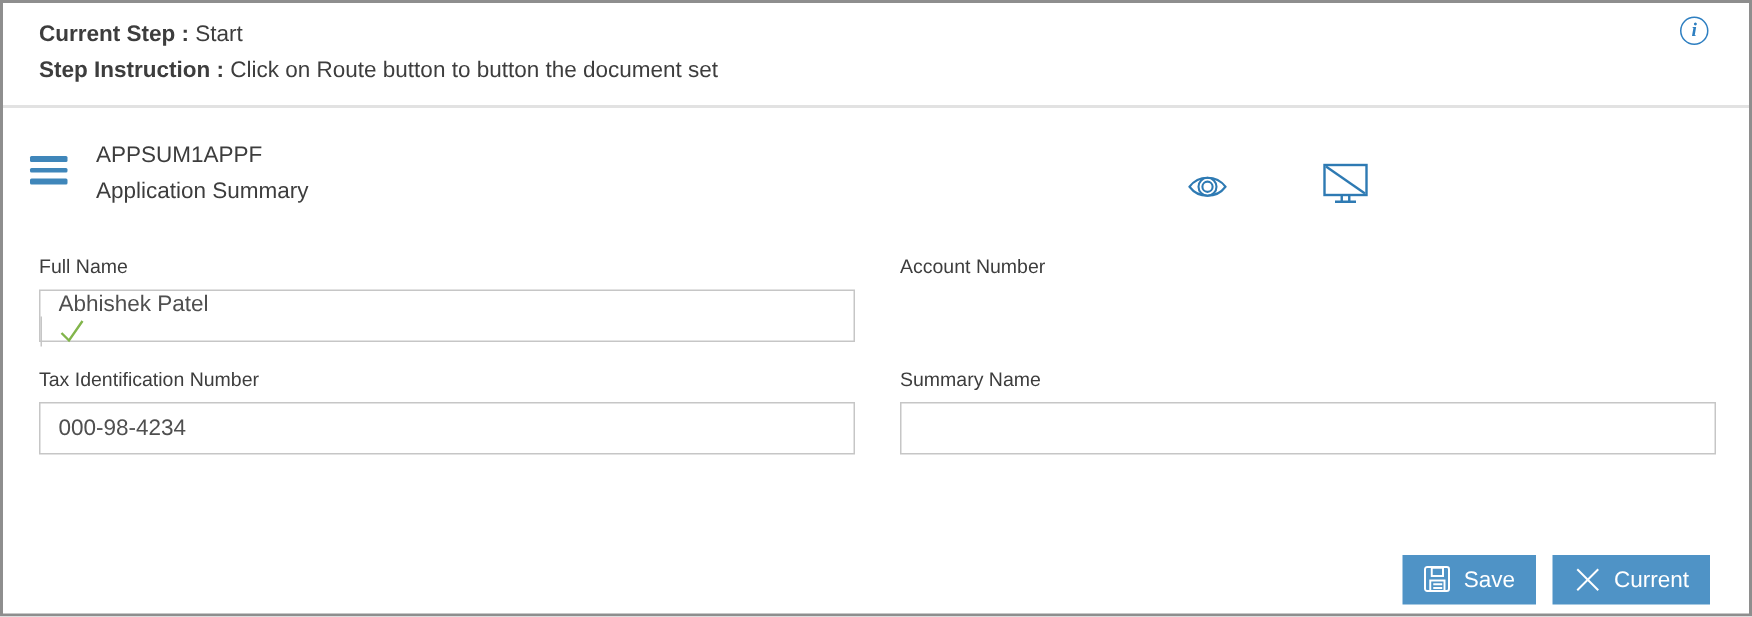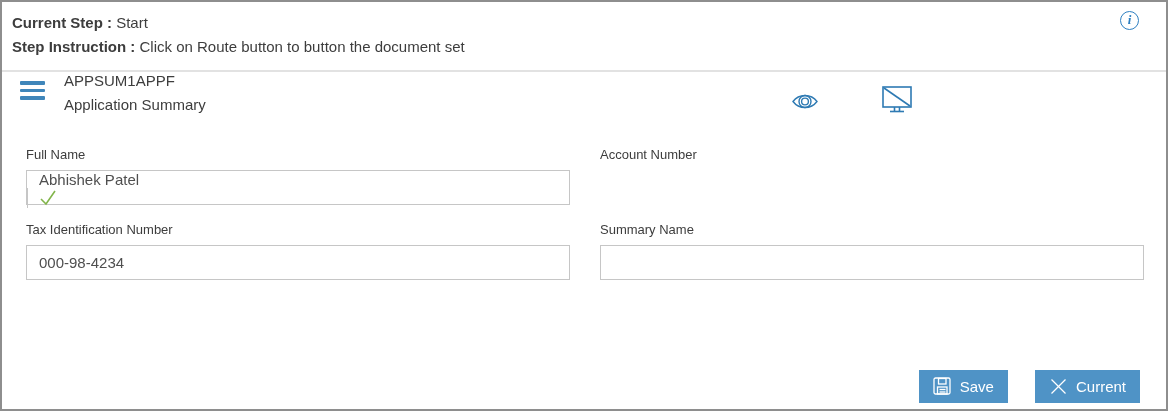--- a/index.html
+++ b/index.html
@@ -4,34 +4,34 @@
 <style>
   * { margin:0; padding:0; box-sizing:border-box; }
   html,body { background:#f4f4f4; }
   body { font-family:"Liberation Sans", sans-serif; }
   .page {
     position:relative; width:1168px; height:411px; background:#fff;
     border:2px solid #8e8e8e; overflow:hidden;
   }
   
   .status-bar {
-    position:relative; padding:9px 60px 8px 10px;
+    position:relative; padding:9px 60px 8px 24px;
     border-bottom:2px solid #e2e2e2;
   }
   .status-line { font-size:15px; color:#3d3d3d; margin:3px 0 7px; }
   .status-line b { font-weight:bold; }
   .info-icon {
     position:absolute; top:9px; right:27px; width:19px; height:19px;
     border:1.5px solid #2e7fc1; border-radius:50%;
     color:#2e7fc1; font-family:"Liberation Serif", serif; font-style:italic;
     font-weight:bold; font-size:13px; line-height:16px; text-align:center;
     cursor:pointer;
   }
   
-  .header { position:relative; height:58px; margin-top:0; }
+  .header { position:relative; height:58px; margin-top:23px; }
   .hamburger { position:absolute; left:18px; top:9px; width:25px; cursor:pointer; }
   .hamburger span { display:block; height:3.5px; background:#3f86ba; margin-bottom:4px; border-radius:1px; }
   .title-block { position:absolute; left:62px; top:0; }
   .title { font-size:15px; color:#3d3d3d; margin-bottom:7px; }
   .subtitle { font-size:15px; color:#3d3d3d; }
   .eye-btn { position:absolute; left:789px; top:18px; cursor:pointer; }
   .monitor-btn { position:absolute; left:879px; top:13px; cursor:pointer; }
   
   .form-grid {
     display:grid; grid-template-columns:544px 544px; column-gap:30px;
@@ -42,21 +42,21 @@
   .input-wrap { display:flex; height:35px; border:1px solid #c6c6c6; background:#fff;flex-direction:column; }
   .input-wrap input {
     flex:1; min-width:0; border:none; outline:none; padding:0 12px;
     font-family:"Liberation Sans", sans-serif; font-size:15px; color:#4f4f4f; background:transparent;
   }
   .check-cell {
     width:40px; border-left:1px solid #c6c6c6;
     display:flex; align-items:center; justify-content:center;
   }
   
-  .actions { position:absolute; right:26px; bottom:6px; display:flex; gap:27px; }
+  .actions { position:absolute; right:26px; bottom:6px; display:flex; gap:11px; }
   .btn {
     display:flex; align-items:center; gap:8px; height:33px; padding:0 14px;
     background:#4f93c6; color:#fff; font-size:15px; border:none; cursor:pointer;
     font-family:"Liberation Sans", sans-serif;
   }
   .btn svg { display:block; }
 </style>
 </head>
 <body>
 

